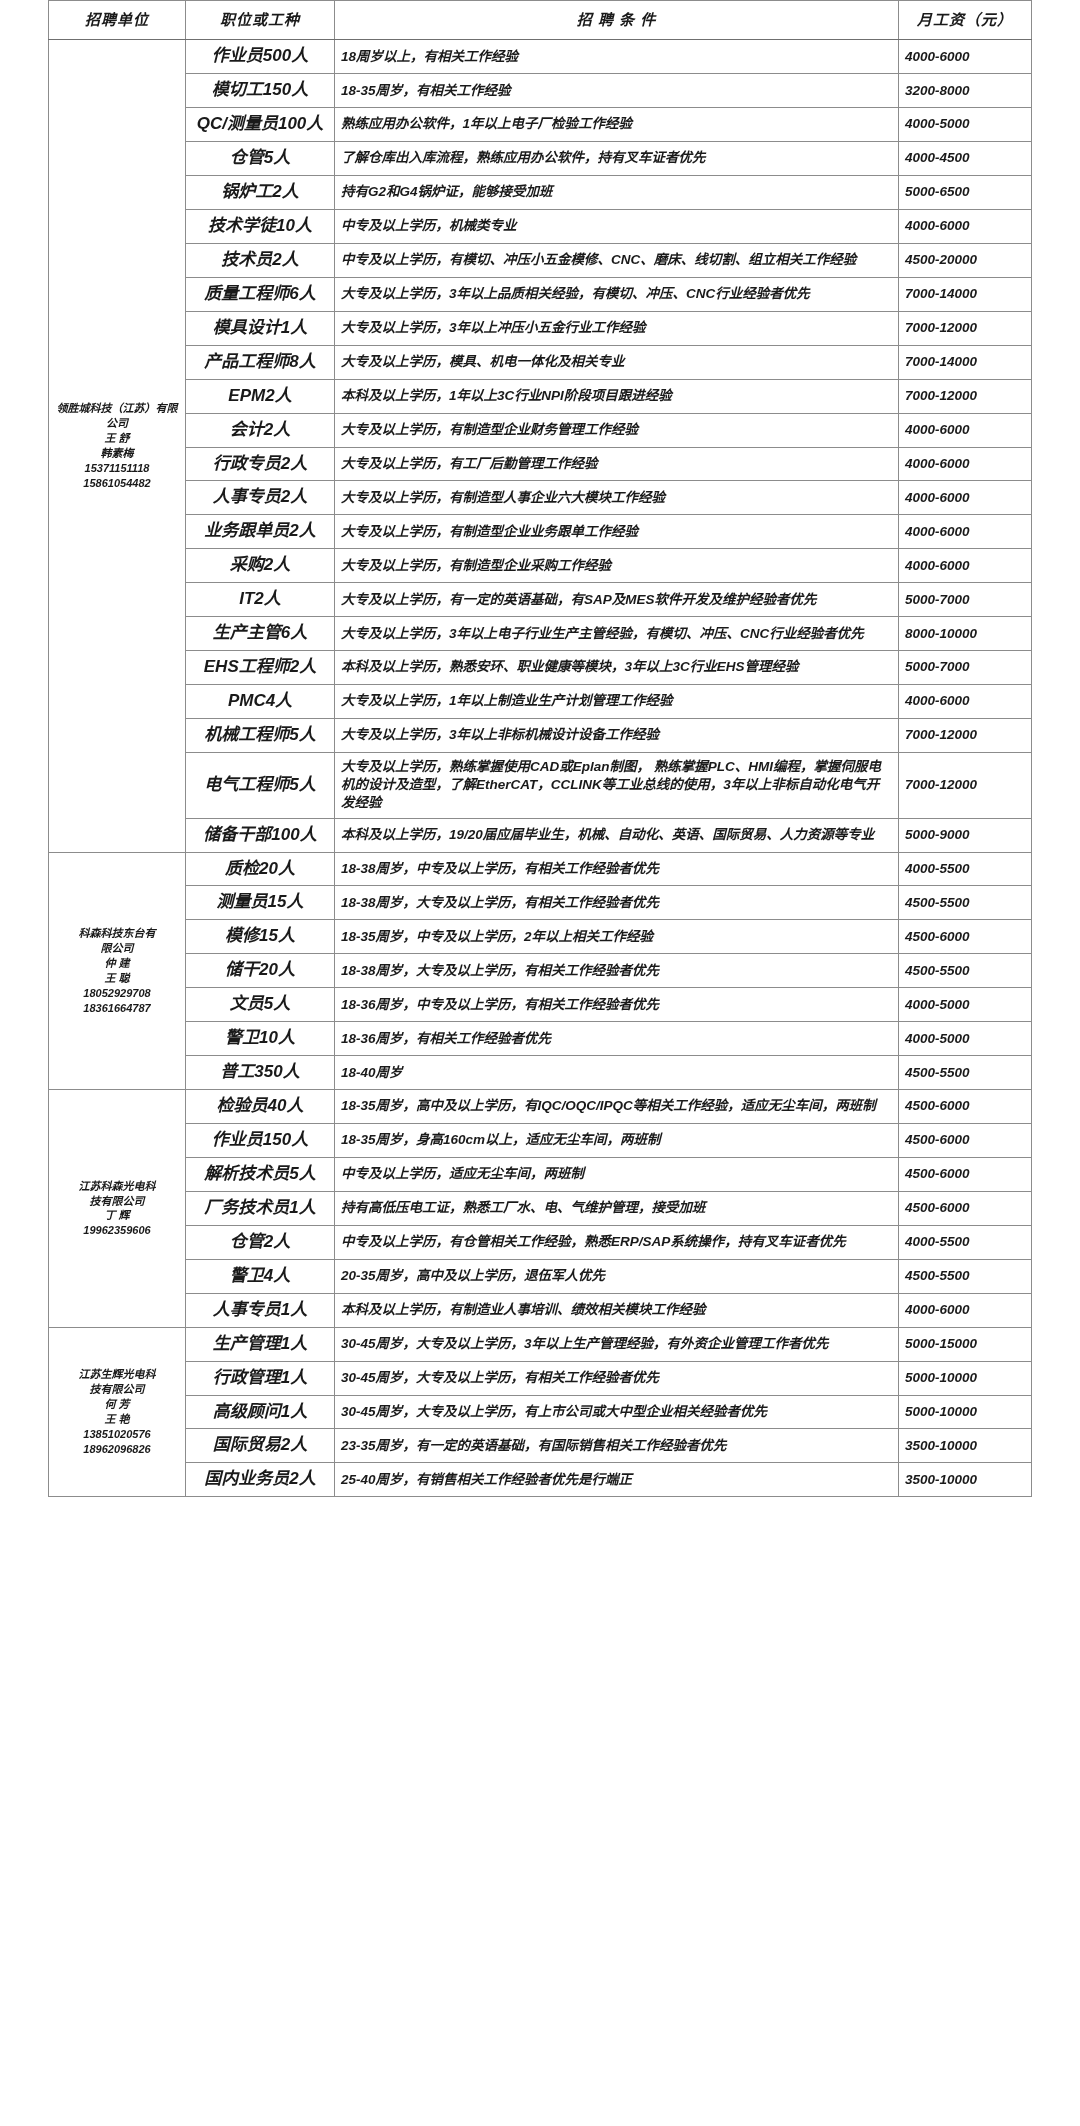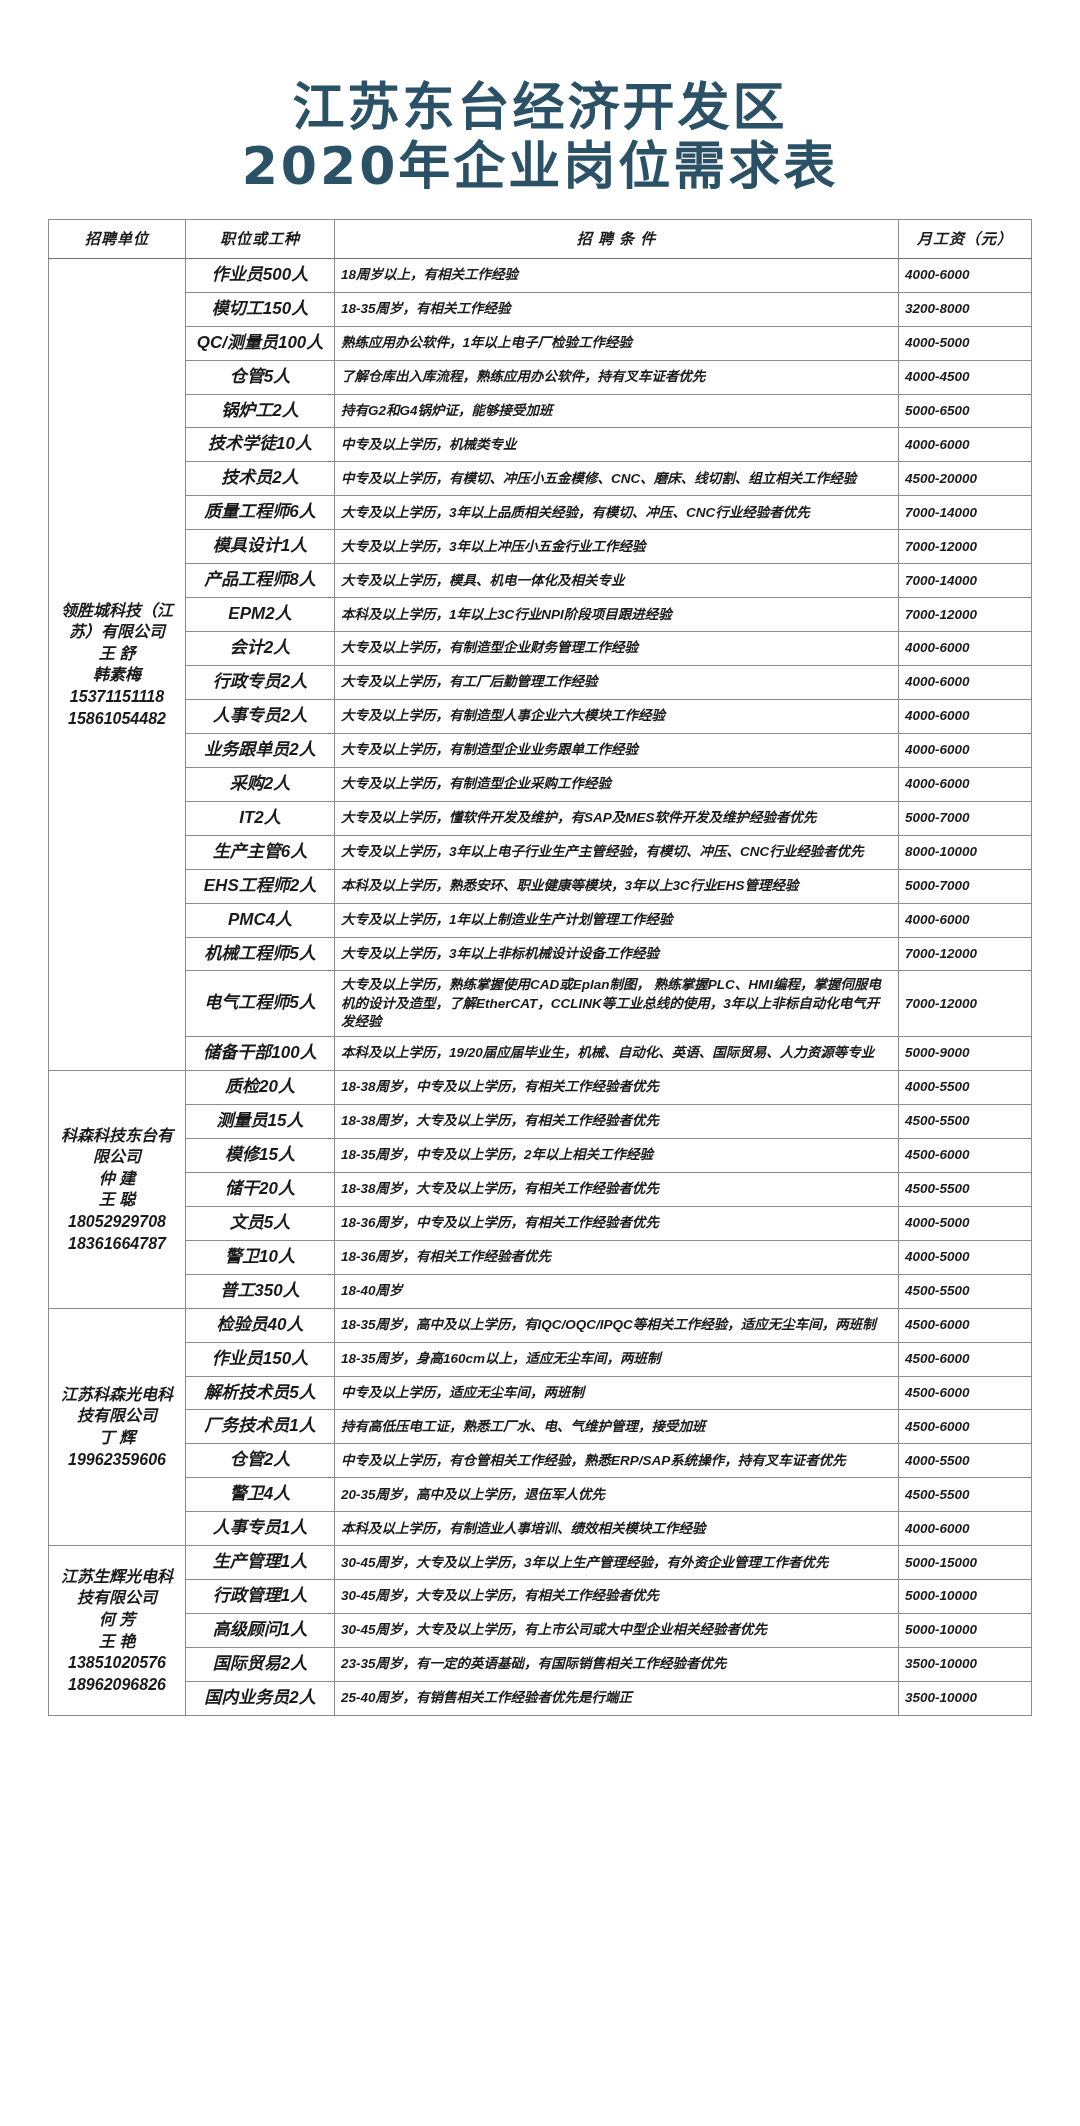--- a/index.html
+++ b/index.html
@@ -63,21 +63,21 @@
     border-bottom:1.5px solid #6f6f6f;
   }
   th.h-company{ width:128px; }
   th.h-position{ width:140px; }
   th.h-cond{ }
   th.h-salary{ width:124px;margin-left:7px; }
 
   td.company{
     text-align:center;
     font-weight:bold;
-    font-size:16px;
+    font-size:11px;
     line-height:1.55;
     padding:6px 4px;
     white-space:pre-line;
     word-break:break-all;
   }
   td.position{
     text-align:center;
     font-weight:bold;
     font-size:17px;
     white-space:nowrap;
@@ -95,24 +95,20 @@
     white-space:nowrap;
   }
   tr.block-start > td{ border-top:1.5px solid #5f5f5f; }
   .tall{ line-height:1.5; }
 </style>
 </head>
 <body>
 
 <div class="page">
 
-  <div class="title-block">
-    <span class="title-line title-line-1">江苏东台经济开发区</span>
-    <span class="title-line title-line-2">2020年企业岗位需求表</span>
-  </div>
 
   <div class="table-wrap">
     <table class="jobs">
       <thead>
         <tr>
           <th class="h-company">招聘单位</th>
           <th class="h-position">职位或工种</th>
           <th class="h-cond">招 聘 条 件</th>
           <th class="h-salary">月工资（元）</th>
         </tr>
@@ -198,21 +194,21 @@
             <td class="cond">大专及以上学历，有制造型企业业务跟单工作经验</td>
             <td class="salary">4000-6000</td>
           </tr>
           <tr>
             <td class="position">采购2人</td>
             <td class="cond">大专及以上学历，有制造型企业采购工作经验</td>
             <td class="salary">4000-6000</td>
           </tr>
           <tr>
             <td class="position">IT2人</td>
-            <td class="cond">大专及以上学历，懂软件开发及维护，有SAP及MES软件开发及维护经验者优先</td>
+            <td class="cond">大专及以上学历，有一定的英语基础，有SAP及MES软件开发及维护经验者优先</td>
             <td class="salary">5000-7000</td>
           </tr>
           <tr>
             <td class="position">生产主管6人</td>
             <td class="cond">大专及以上学历，3年以上电子行业生产主管经验，有模切、冲压、CNC行业经验者优先</td>
             <td class="salary">8000-10000</td>
           </tr>
           <tr>
             <td class="position">EHS工程师2人</td>
             <td class="cond">本科及以上学历，熟悉安环、职业健康等模块，3年以上3C行业EHS管理经验</td>

